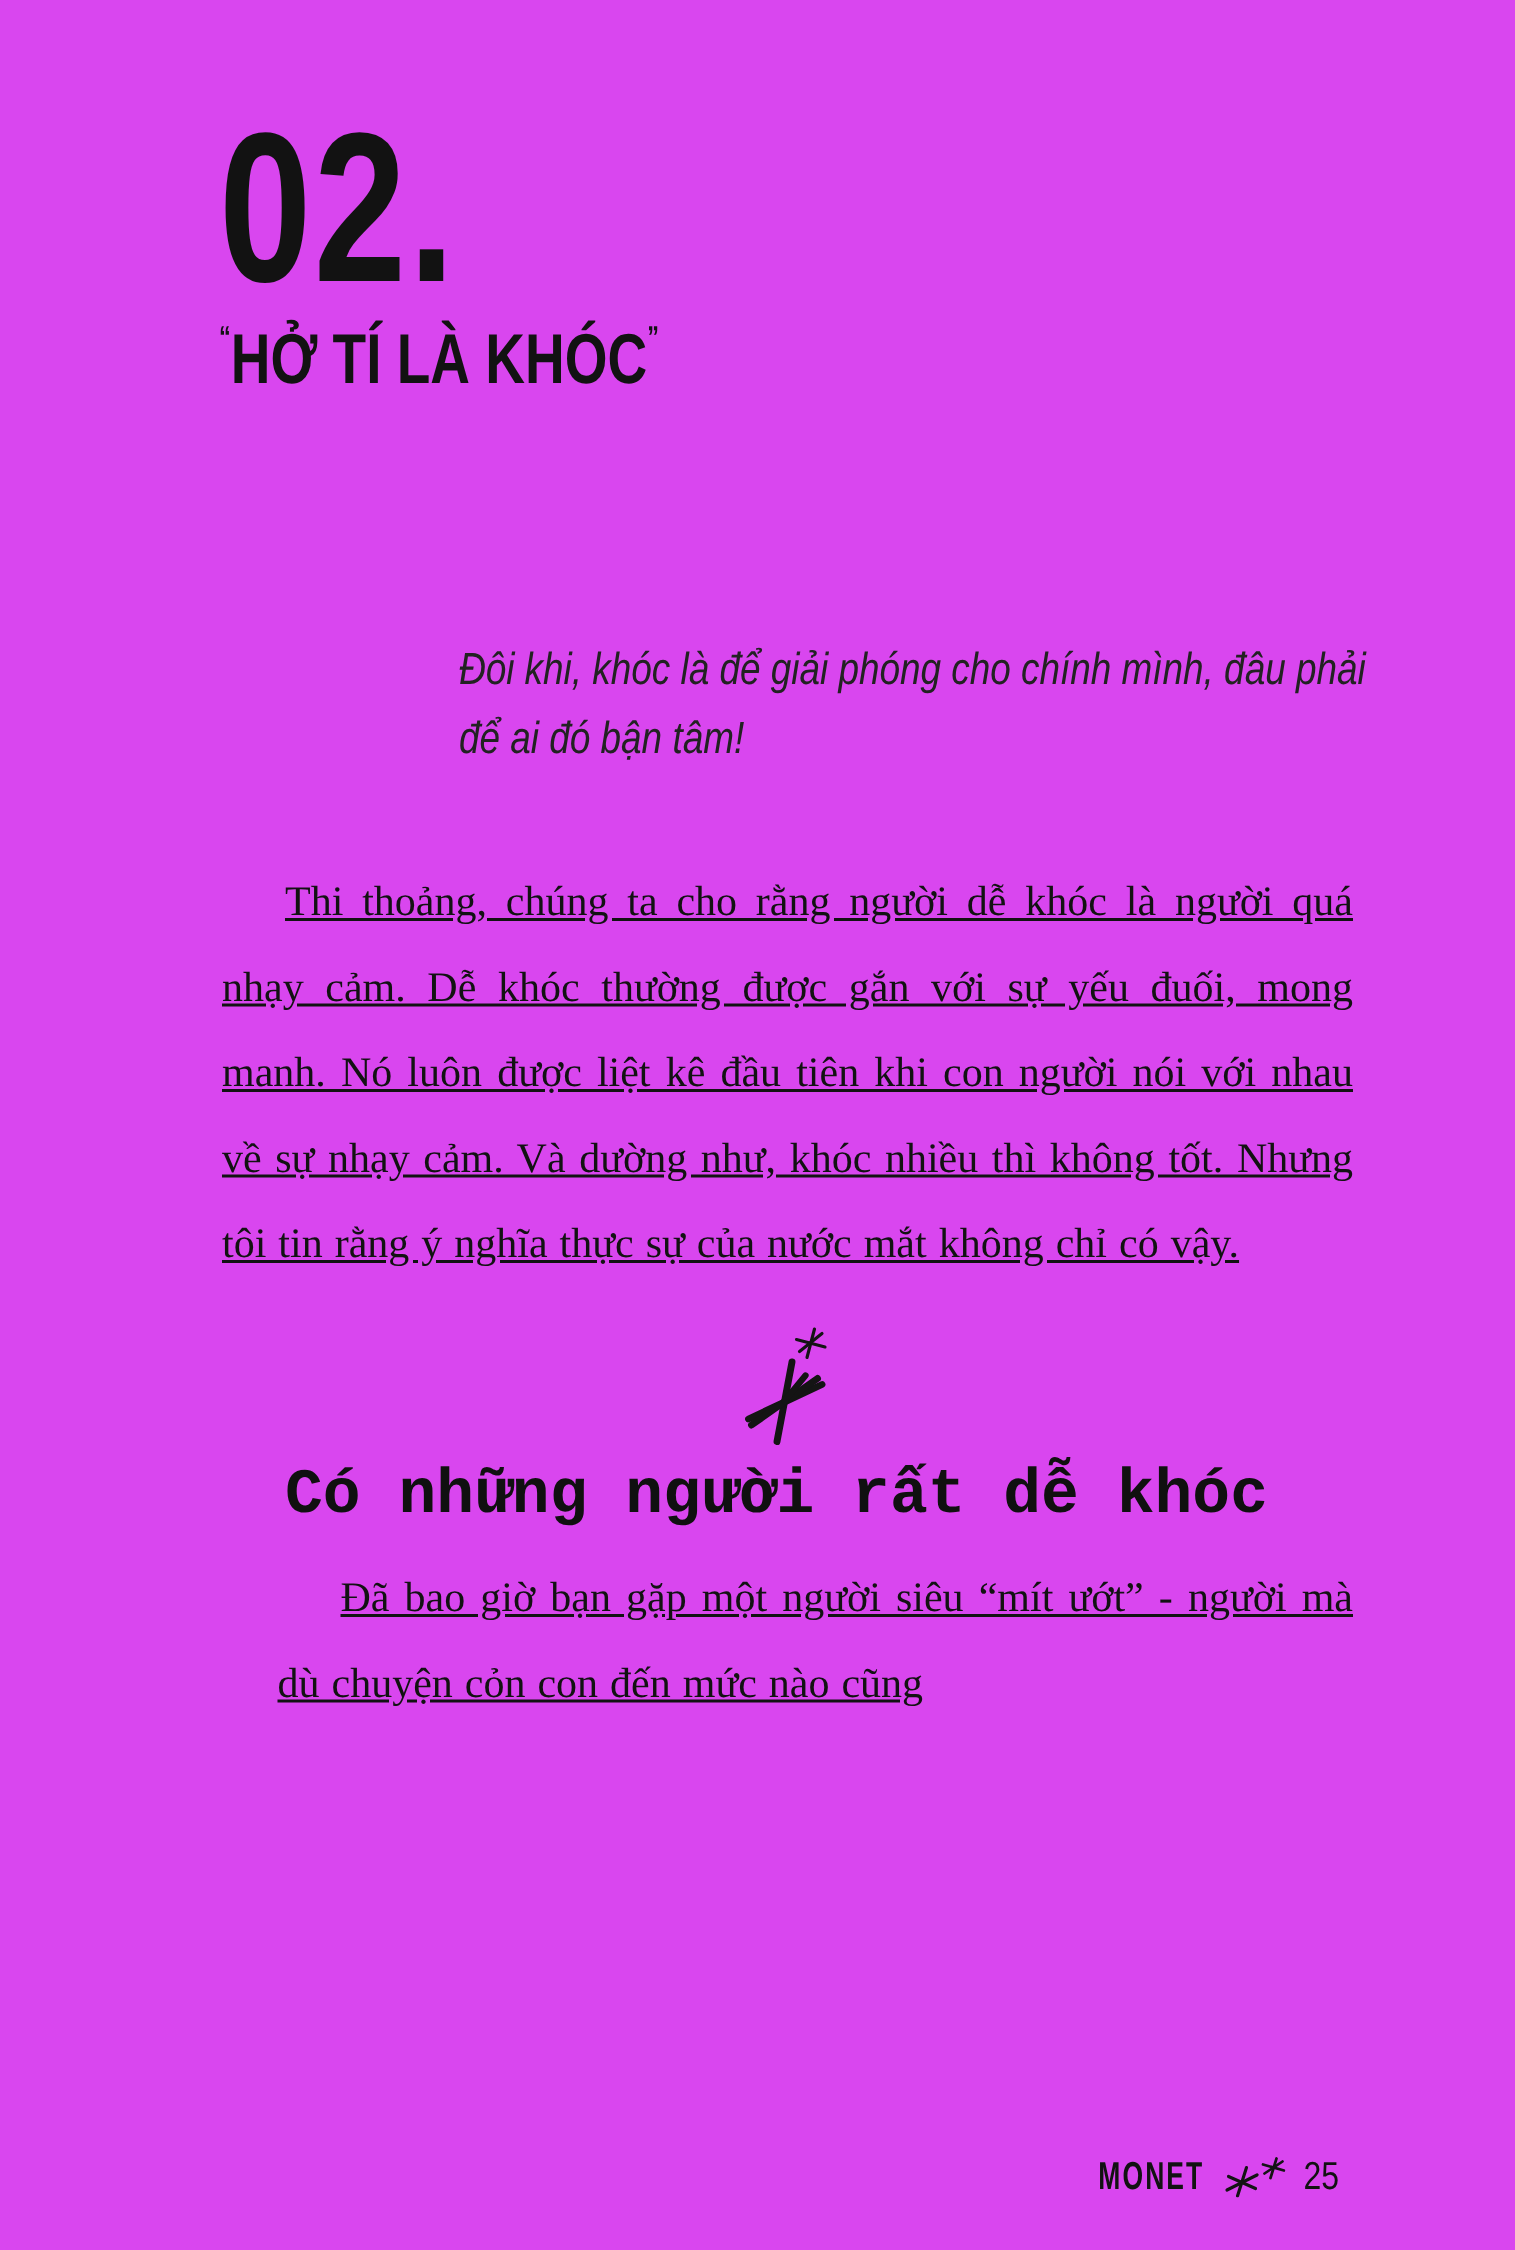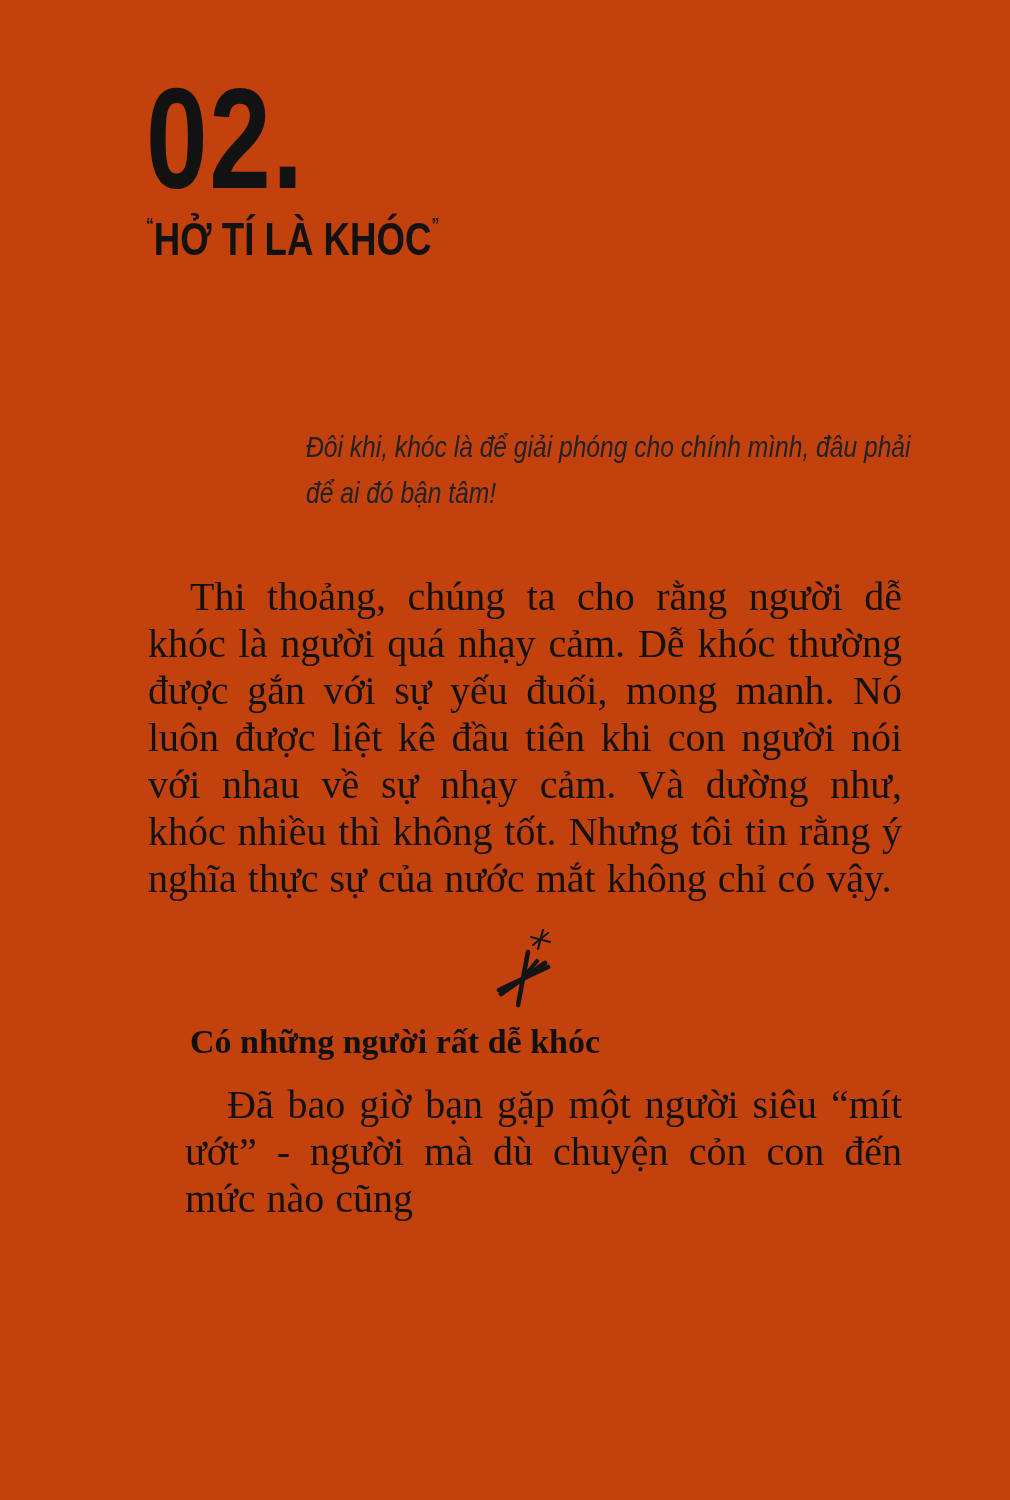--- a/index.html
+++ b/index.html
@@ -3,21 +3,21 @@
 <meta charset="utf-8">
 <style>
   * { margin: 0; padding: 0; box-sizing: border-box; }
   html, body { background: #ffffff; }
   body { font-family: "Liberation Serif", serif; }
 
   .page {
     position: relative;
     width: 1010px;
     height: 1500px;
-    background: #c2410c;
+    background: #d946ef;
     color: #111111;
     overflow: hidden;
   }
 
   
   .chapter-number {
     position: absolute;
     top: 68px;
     left: 146px;
     font-family: "Liberation Sans", sans-serif;
@@ -69,44 +69,46 @@
   }
 
   
   .content {
     position: absolute;
     top: 573px;
     left: 148px;
     width: 754px;
   }
   .body-para {
-    font-size: 40px;
-    line-height: 47px;
+    font-size: 28px;
+    line-height: 57px;
     color: #121212;
     text-align: justify;
     text-indent: 42px;
     margin-bottom: 26px;
     word-spacing: 1px;
+    text-decoration: underline;
   }
   .body-para:last-child { margin-bottom: 0; margin-left: 37px; }
 
   .divider {
     text-align: center;
     margin: 10px 0 6px 0;
     height: 84px;
   }
   .divider svg { display: inline-block; }
 
   .section-heading {
-    font-size: 34px;
+    font-size: 42px;
     line-height: 47px;
     font-weight: 700;
     color: #101010;
     text-indent: 42px;
     margin: 0 0 16px 0;
+    font-family: Liberation Mono, monospace;
   }
 
   
   .footer {
     position: absolute;
     top: 1435px;
     left: 0;
     width: 100%;
     padding-right: 112px;
     display: flex;
@@ -166,14 +168,30 @@
         <path class="ast" stroke-width="2.1" d="M40 17 L55 5"></path>
       </svg>
     </div>
 
     <h2 class="section-heading">Có những người rất dễ khóc</h2>
 
     <p class="body-para">Đã bao giờ bạn gặp một người siêu “mít ướt” - người mà dù chuyện cỏn con đến mức nào cũng</p>
 
   </main>
 
+  <footer class="footer">
+    <span class="book-title">MONET</span>
+    <span class="footer-mark">
+      <svg width="42" height="28" viewBox="0 0 42 28" aria-hidden="true">
+
+        <path class="ast" stroke-width="2.1" d="M10 27 L16 8"></path>
+        <path class="ast" stroke-width="2.1" d="M3 23 L23 13"></path>
+        <path class="ast" stroke-width="2.1" d="M4 14 L22 22"></path>
+
+        <path class="ast" stroke-width="1.8" d="M32 15 L36 2"></path>
+        <path class="ast" stroke-width="1.8" d="M27 6 L41 10"></path>
+        <path class="ast" stroke-width="1.8" d="M28 12 L40 4"></path>
+      </svg>
+    </span>
+    <span class="page-number">25</span>
+  </footer>
 
 </div>
 
 </body></html>

